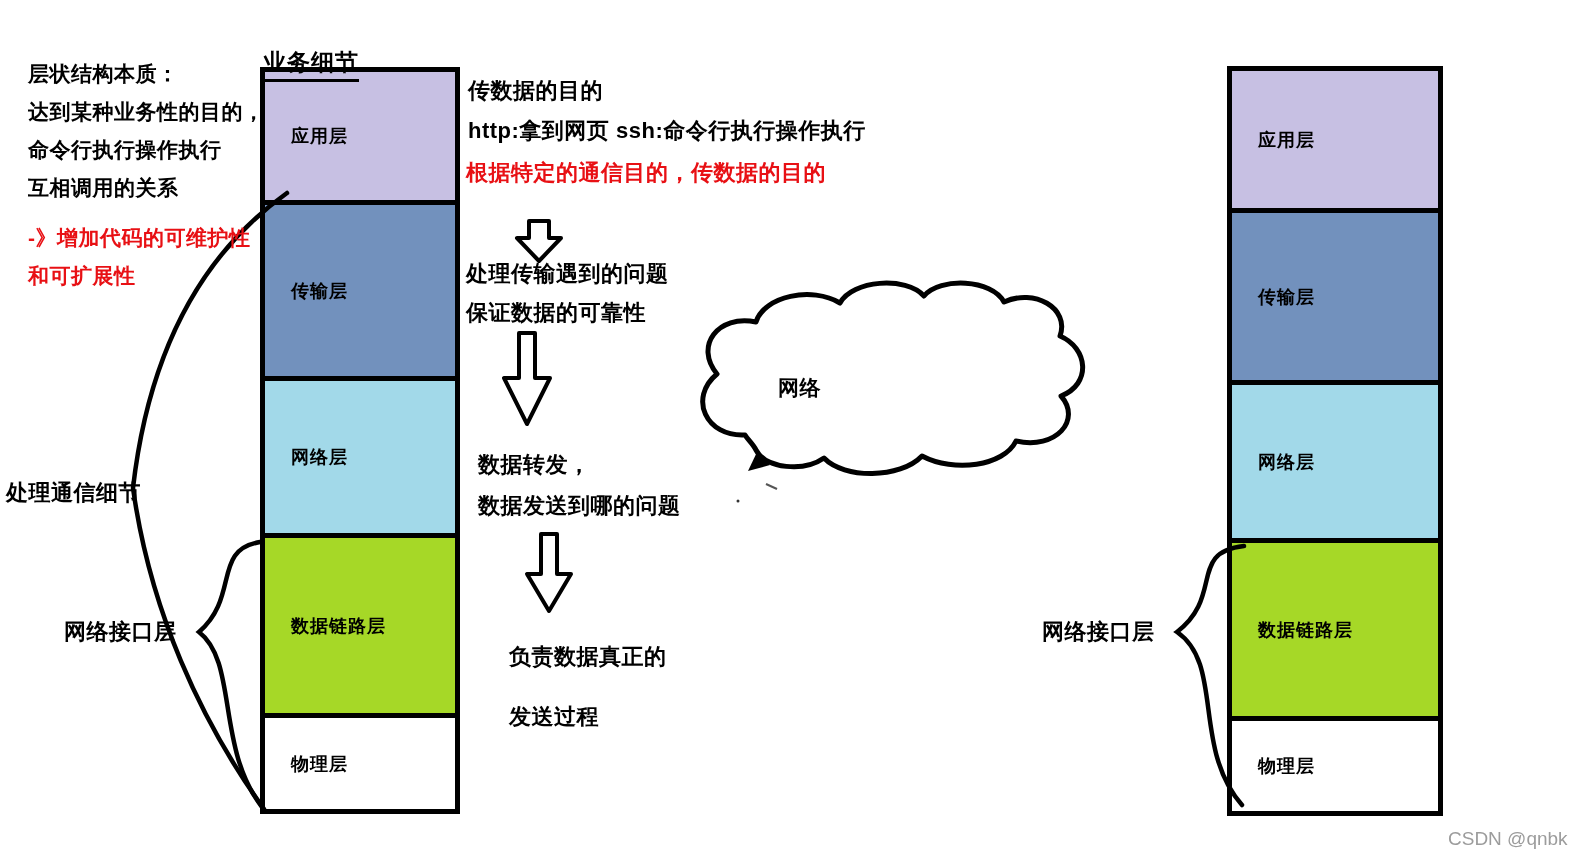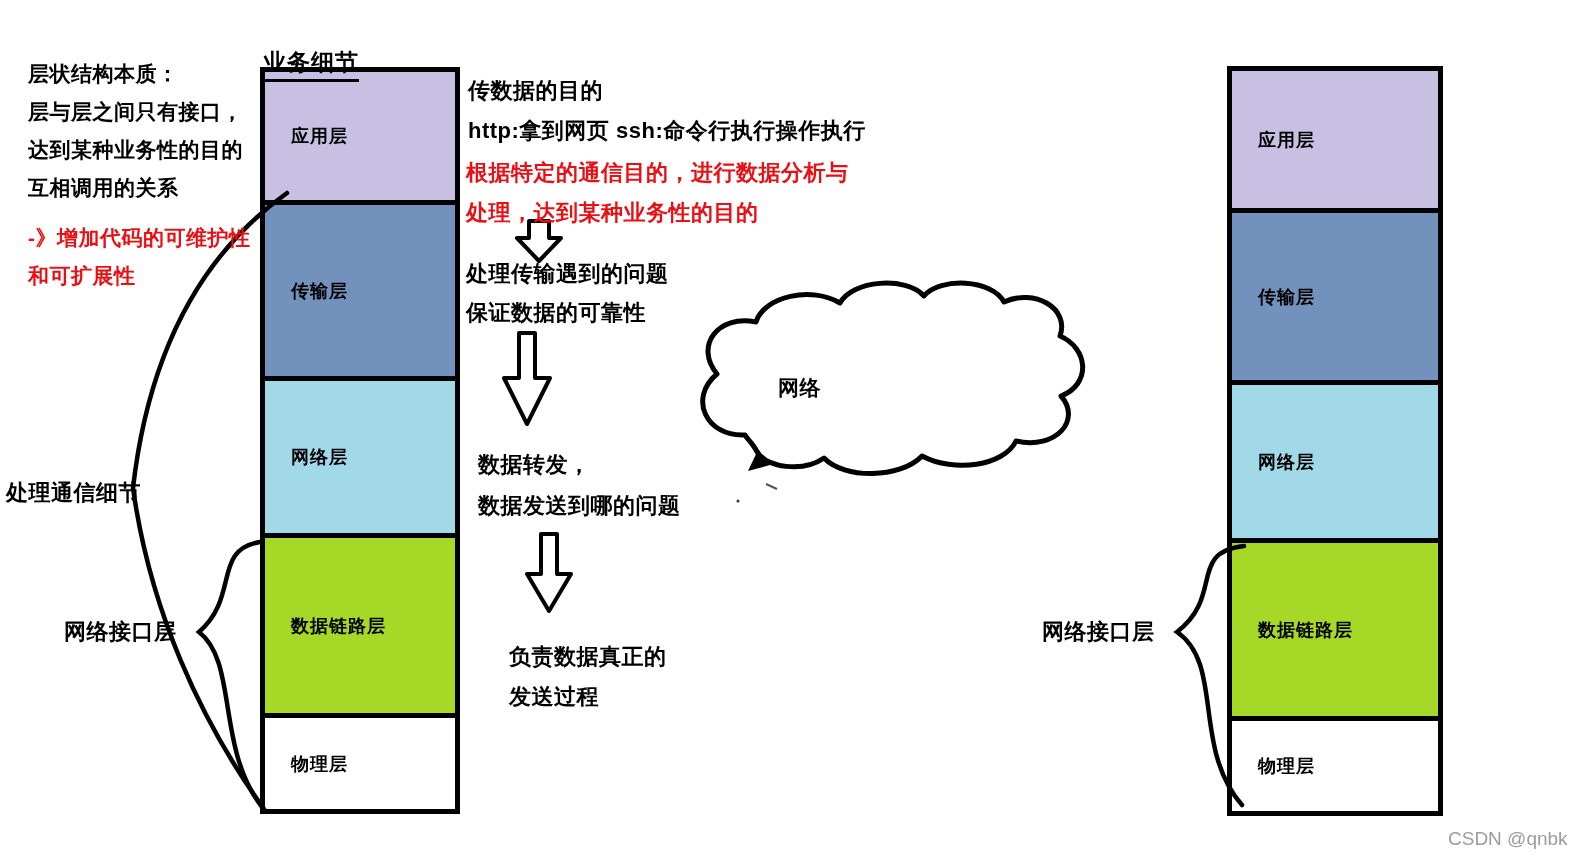--- a/index.html
+++ b/index.html
@@ -29,22 +29,22 @@
   .overlay{position:absolute;left:0;top:0;z-index:2;pointer-events:none;}
   .watermark{position:absolute;left:1448px;top:828px;font-size:19px;z-index:3;
              font-family:"Liberation Sans",sans-serif;}
 </style>
 </head>
 <body>
 
 <div class="canvas">
 
   <div class="note note-sm" style="left:28px;top:60px;">层状结构本质：</div>
-  <div class="note note-sm" style="left:28px;top:98px;">层与层之间只有接口，</div>
-  <div class="note note-sm" style="left:28px;top:136px;">达到某种业务性的目的</div>
+  <div class="note note-sm" style="left:28px;top:98px;">达到某种业务性的目的，</div>
+  <div class="note note-sm" style="left:28px;top:136px;">命令行执行操作执行</div>
   <div class="note note-sm" style="left:28px;top:174px;">互相调用的关系</div>
   <div class="note note-sm" style="left: 28px; top: 224px; color: rgb(232, 16, 20);">-》增加代码的可维护性</div>
   <div class="note note-sm" style="left: 28px; top: 262px; color: rgb(232, 16, 20);">和可扩展性</div>
 
   <div class="col-title">业务细节</div>
 
   <div class="stack left-stack">
     <div class="layer ly-app" style="background-color: rgb(199, 192, 227);">
         <span>应用层</span>
       </div>
@@ -75,28 +75,27 @@
     <div class="layer ly-dat" style="background-color: rgb(166, 216, 39);">
         <span>数据链路层</span>
       </div>
     <div class="layer ly-phy" style="background-color: rgb(255, 255, 255);">
         <span>物理层</span>
       </div>
   </div>
 
   <div class="note" style="left:468px;top:76px;">传数据的目的</div>
   <div class="note" style="left:468px;top:116px;">http:拿到网页 ssh:命令行执行操作执行</div>
-  <div class="note" style="left: 466px; top: 158px; color: rgb(232, 16, 20);">根据特定的通信目的，进行数据分析与</div>
-  <div class="note" style="left: 466px; top: 198px; color: rgb(232, 16, 20);">处理，达到某种业务性的目的</div>
+  <div class="note" style="left: 466px; top: 158px; color: rgb(232, 16, 20);">根据特定的通信目的，传数据的目的</div>
   <div class="note" style="left:466px;top:259px;">处理传输遇到的问题</div>
   <div class="note" style="left:466px;top:298px;">保证数据的可靠性</div>
   <div class="note" style="left:478px;top:450px;">数据转发，</div>
   <div class="note" style="left:478px;top:491px;text-align:center;">数据发送到哪的问题</div>
   <div class="note" style="left:509px;top:642px;">负责数据真正的</div>
-  <div class="note" style="left:509px;top:682px;">发送过程</div>
+  <div class="note" style="left:509px;top:702px;">发送过程</div>
 
   <div class="note" style="left:6px;top:478px;">处理通信细节</div>
   <div class="note" style="left:64px;top:617px;">网络接口层</div>
   <div class="note" style="left:1042px;top:617px;">网络接口层</div>
   <div class="note" style="left:750px;top:374px;font-size:21px;margin-left:28px;">网络</div>
 
   <svg class="overlay" width="1580" height="865" viewBox="0 0 1580 865">
 
     <path d="M287,193 C210,248 150,340 133,488 C150,610 200,720 264,809" fill="none" stroke="#000" stroke-width="4.5" stroke-linecap="round"></path>
 

